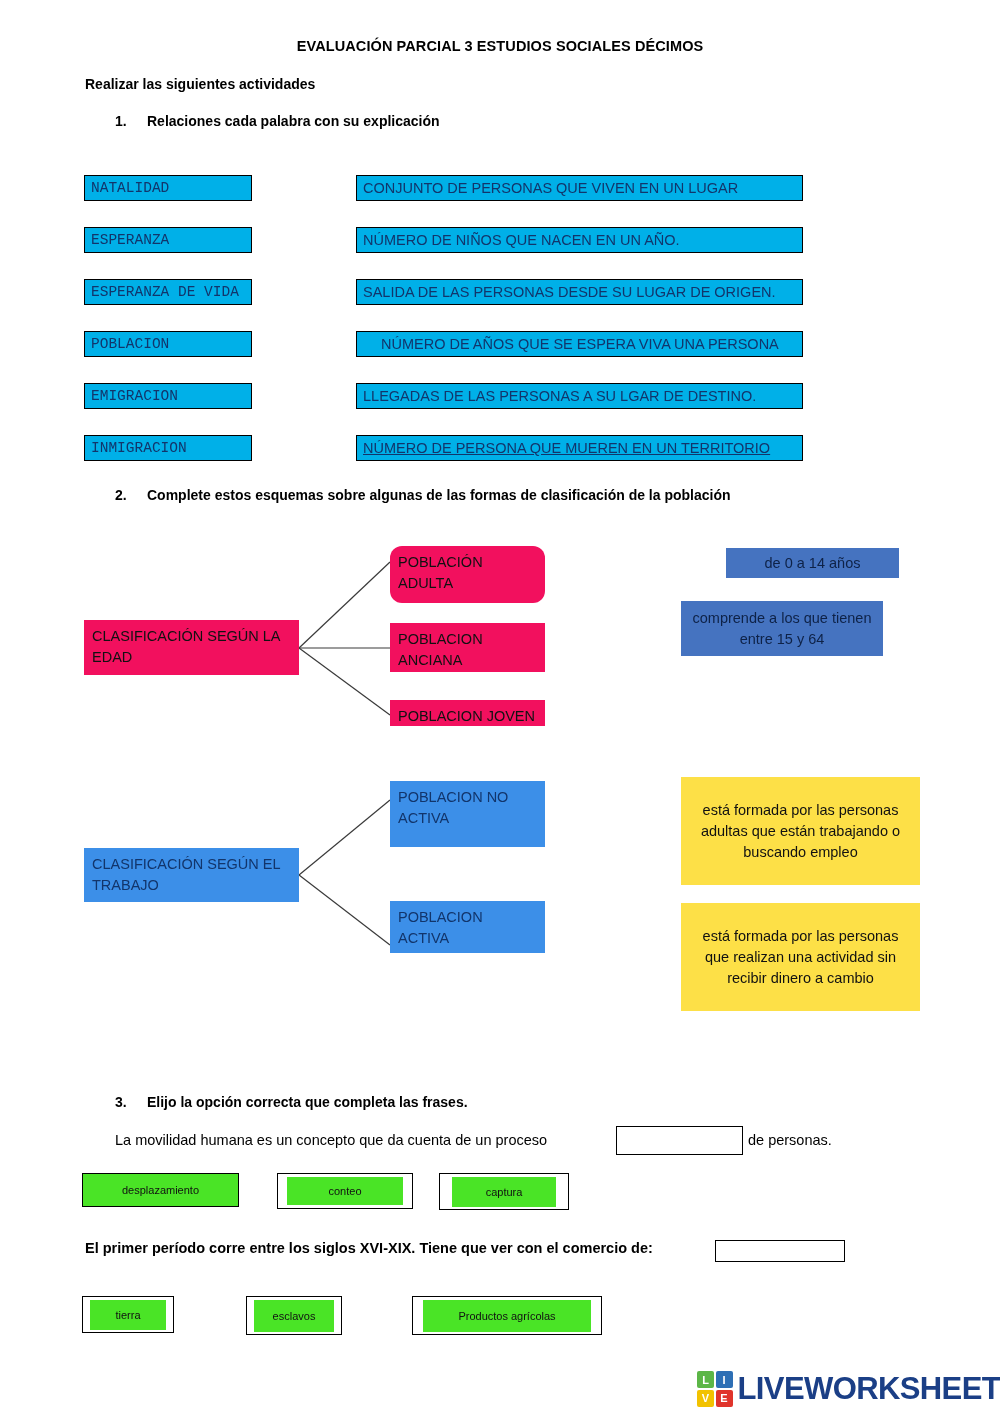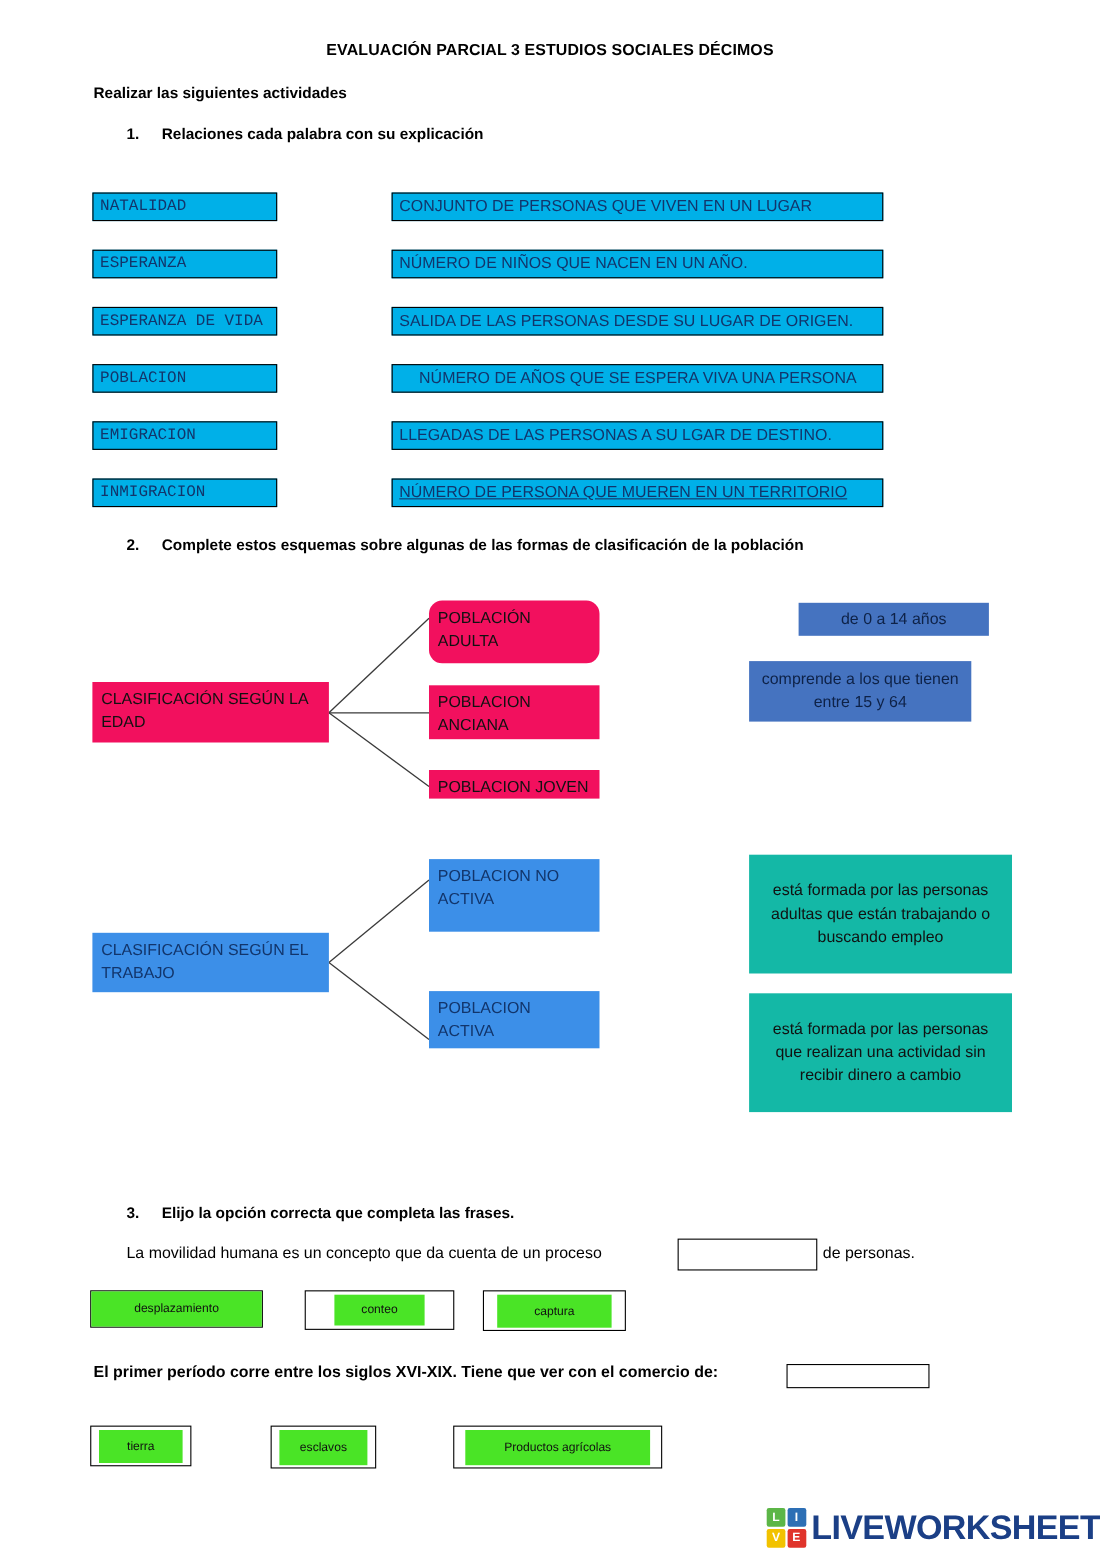--- a/index.html
+++ b/index.html
@@ -65,21 +65,21 @@
     font-size: 14.5px;
     line-height: 21px;
     padding: 6px 8px;
     overflow: hidden;
   }
   .node.pink      { background: #F2105E; color: #111111; }
   .node.brightblue{ background: #3C8FE8; color: #12356b; }
   .node.steel     { background: #4573C0; color: #0e2247;
                     text-align: center; display: flex;
                     align-items: center; justify-content: center; }
-  .node.amber     { background: #14b8a6; color: #111111;
+  .node.amber     { background: #fde047; color: #111111;
                     text-align: center; display: flex;
                     align-items: center; justify-content: center; }
   .node.steel .txt, .node.amber .txt { display: block; width: 100%; }
 
   .connectors { position: absolute; left: 0; top: 0; width: 1000px; height: 1413px;
                 pointer-events: none; }
 
   
   .sentence {
     position: absolute;
@@ -209,21 +209,21 @@
   </div>
 
   <div class="sentence" style="top:1132px; left:115px;">La movilidad humana es un concepto que da cuenta de un proceso</div>
   <div class="blank-field" style="left:616px; top:1126px; width:127px; height:29px;"></div>
   <div class="sentence" style="top:1132px; left:748px;">de personas.</div>
 
   <div class="option full" style="left:82px; top:1173px; width:157px; height:34px;">
     <span class="chip">desplazamiento</span>
   </div>
   <div class="option" style="left:277px; top:1173px; width:136px; height:36px;">
-    <span class="chip" style="width:82px; padding:4px 0;">conteo</span>
+    <span class="chip" style="width:116px; padding:4px 0;">conteo</span>
   </div>
   <div class="option" style="left:439px; top:1173px; width:130px; height:37px;">
     <span class="chip" style="width:104px; padding:5px 0;">captura</span>
   </div>
 
   <div class="sentence bold" style="top:1240px; left:85px;">El primer período corre entre los siglos XVI-XIX. Tiene que ver con el comercio de:</div>
   <div class="blank-field" style="left:715px; top:1240px; width:130px; height:22px;"></div>
 
   <div class="option" style="left:82px; top:1296px; width:92px; height:37px;">
     <span class="chip" style="width:76px; padding:5px 0;">tierra</span>

